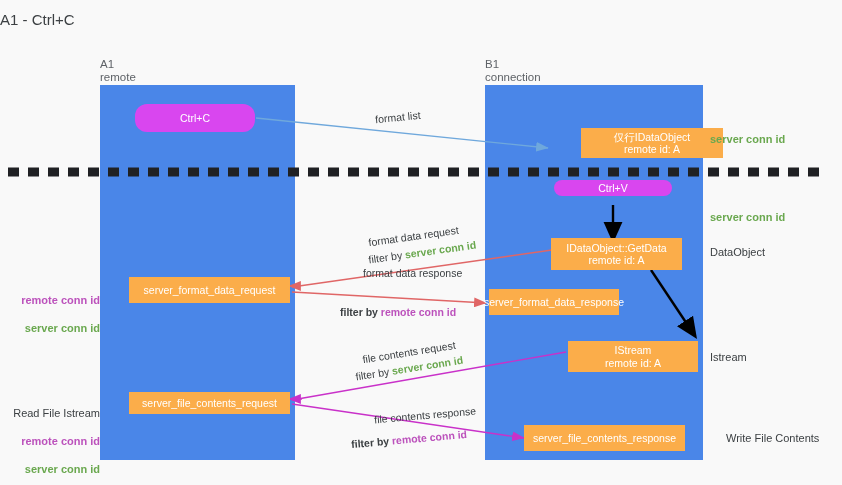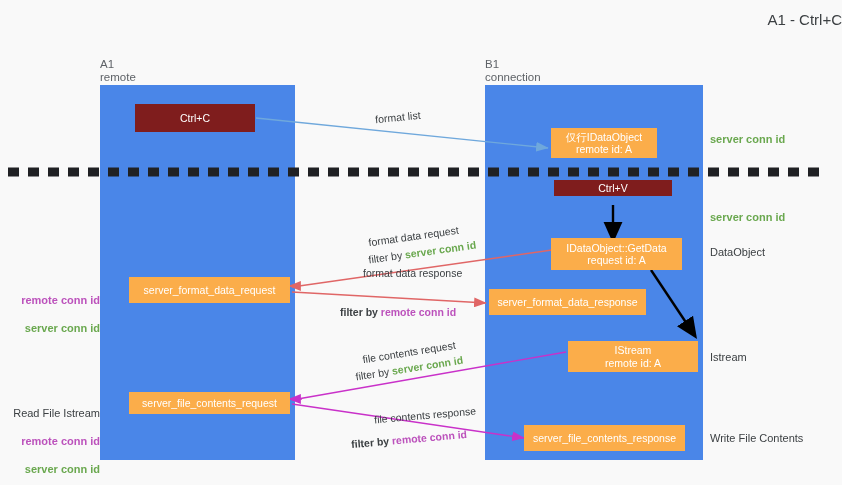--- a/index.html
+++ b/index.html
@@ -8,42 +8,42 @@
     background:#f9f9f9;
     font-family:"Liberation Sans","DejaVu Sans",sans-serif;
     position:relative;overflow:hidden;
     color:#3c4043;
   }
   #root{position:absolute;inset:0;}
   .abs{position:absolute;}
 
   
   .title{
-    left:0;top:10px;width:842px;text-align:right;
+    left:0;top:10px;width:842px;text-align:left;
     font-size:15px;line-height:20px;color:#3c4043;
   }
 
   
   .col-head{
     font-size:11.5px;line-height:13px;color:#5f6368;
   }
 
   
   .lane{background:#4a86e8;}
 
   
   .box{
     box-sizing:border-box;
     display:flex;align-items:center;justify-content:center;
     text-align:center;color:#ffffff;
     font-size:10.5px;line-height:12.5px;
     padding:2px 4px;
     white-space:pre-line;
   }
-  .box.green{background:#7f1d1d;}
+  .box.green{background:#d946ef;border-radius:12px;}
   .box.orange{background:#fbad4a;}
 
   
   .sidelabel{font-size:11px;line-height:14px;color:#3c4043;white-space:pre-line;}
   .green-t{color:#6aa84f;font-weight:bold;}
   .purple-t{color:#bc52bc;font-weight:bold;}
   .lbl-bold{font-weight:bold;}
 
   
   .edgelabel{
@@ -107,31 +107,31 @@
 
     <line x1="292" y1="404" x2="524" y2="438" stroke="#c931c9" stroke-width="1.4" marker-end="url(#ah-mag)"></line>
   </svg>
 
   <svg class="overlay" viewBox="0 0 842 485" xmlns="http://www.w3.org/2000/svg">
     <line x1="8" y1="172" x2="826" y2="172" stroke="#202124" stroke-width="9" stroke-dasharray="11 9" stroke-linecap="butt"></line>
   </svg>
 
   <div class="abs box green" style="left:135px;top:104px;width:120px;height:28px;">Ctrl+C</div>
 
-  <div class="abs box orange" style="left:551px;top:128px;width:106px;height:30px;">仅行IDataObject
+  <div class="abs box orange" style="left:581px;top:128px;width:142px;height:30px;">仅行IDataObject
 remote id: A</div>
 
   <div class="abs box green" style="left:554px;top:180px;width:118px;height:16px;">Ctrl+V</div>
 
   <div class="abs box orange" style="left:551px;top:238px;width:131px;height:32px;">IDataObject::GetData
-request id: A</div>
+remote id: A</div>
 
   <div class="abs box orange" style="left:129px;top:277px;width:161px;height:26px;">server_format_data_request</div>
 
-  <div class="abs box orange" style="left:489px;top:289px;width:157px;height:26px;">server_format_data_response</div>
+  <div class="abs box orange" style="left:489px;top:289px;width:130px;height:26px;">server_format_data_response</div>
 
   <div class="abs box orange" style="left:568px;top:341px;width:130px;height:31px;">IStream
 remote id: A</div>
 
   <div class="abs box orange" style="left:129px;top:392px;width:161px;height:22px;">server_file_contents_request</div>
 
   <div class="abs box orange" style="left:524px;top:425px;width:161px;height:26px;">server_file_contents_response</div>
 
   <div class="abs edgelabel" style="left:375px;top:110px;transform:rotate(-5.5deg);">format list</div>
 
@@ -152,21 +152,21 @@
 
   <div class="abs edgelabel" style="left:374px;top:408px;transform:rotate(-5deg);">file contents response</div>
   <div class="abs edgelabel" style="left:351px;top:432px;transform:rotate(-5deg);">
     <span class="lbl-bold">filter by </span><span class="purple-t">remote conn id</span>
   </div>
 
   <div class="abs sidelabel green-t" style="left:710px;top:132px;">server conn id</div>
   <div class="abs sidelabel green-t" style="left:710px;top:210px;">server conn id</div>
   <div class="abs sidelabel" style="left:710px;top:245px;">DataObject</div>
   <div class="abs sidelabel" style="left:710px;top:350px;">Istream</div>
-  <div class="abs sidelabel" style="left:710px;top:431px;">Write File Contents</div>
+  <div class="abs sidelabel" style="left:726px;top:431px;">Write File Contents</div>
 
   <div class="abs sidelabel" style="left:8px;top:279px;width:92px;text-align:right;">
     <div class="purple-t">remote conn id</div>
     <div class="green-t">server conn id</div>
   </div>
 
   <div class="abs sidelabel" style="left:4px;top:392px;width:96px;text-align:right;">
     <div>Read File Istream</div>
     <div class="purple-t">remote conn id</div>
     <div class="green-t">server conn id</div>

